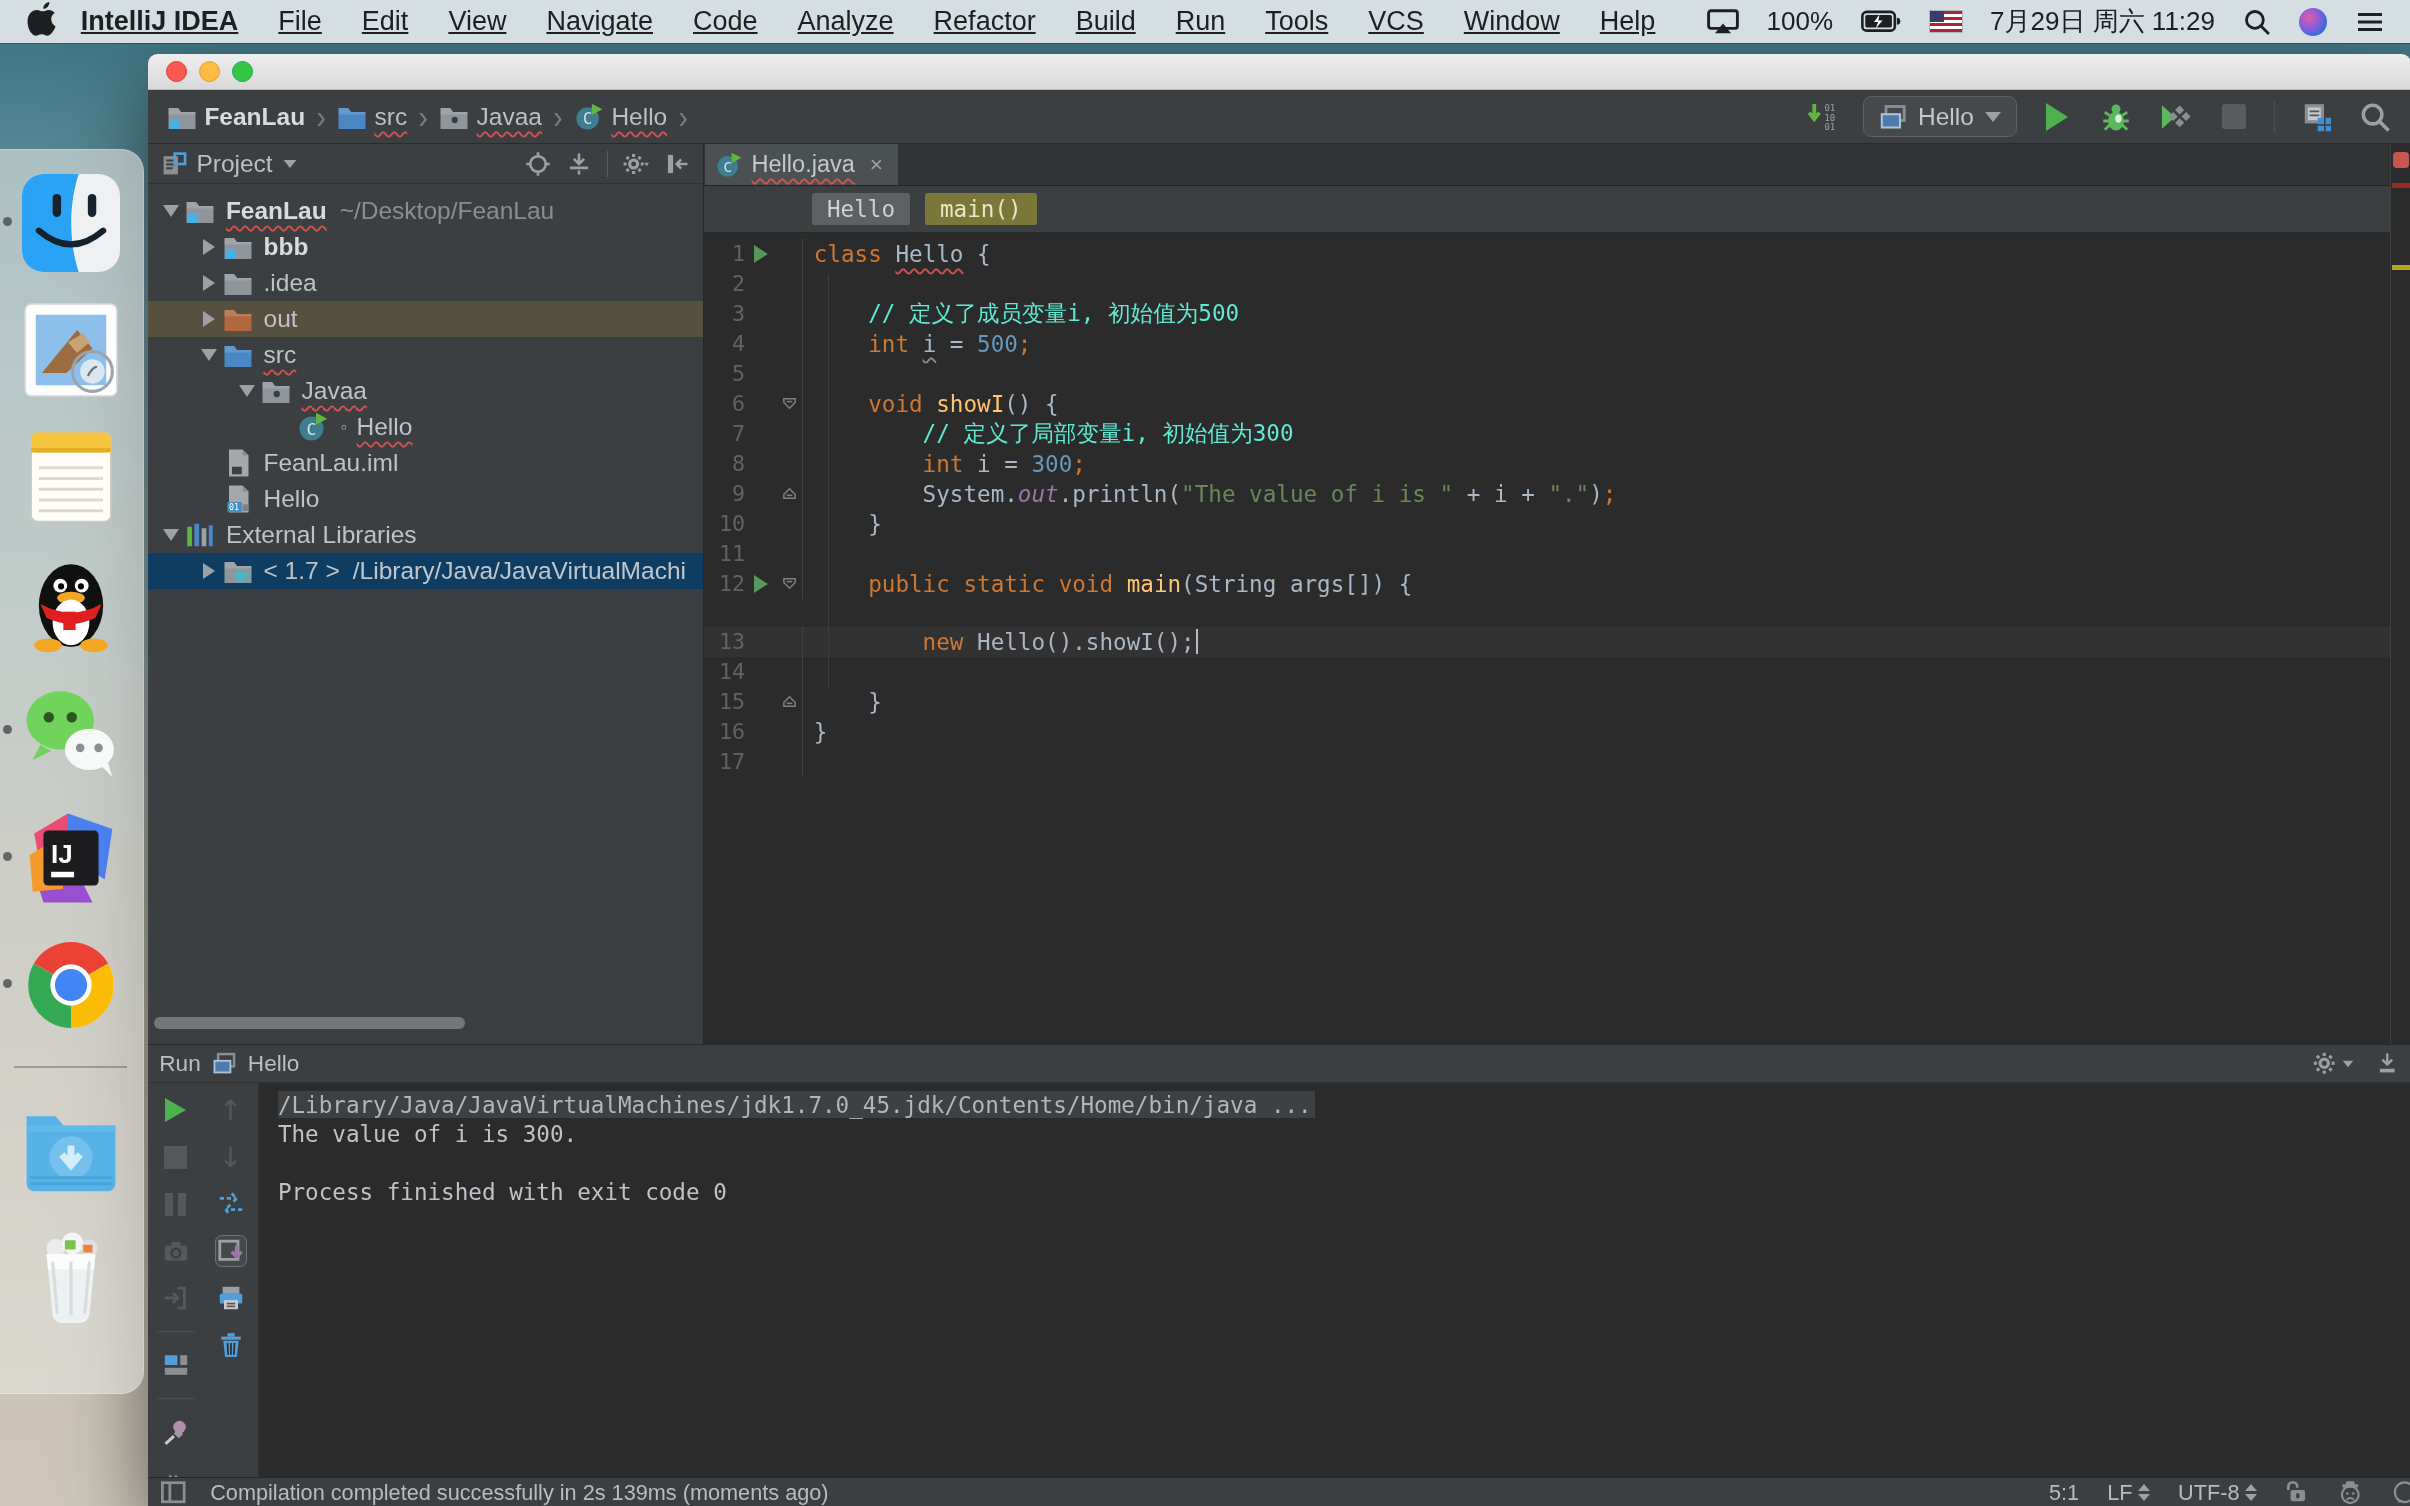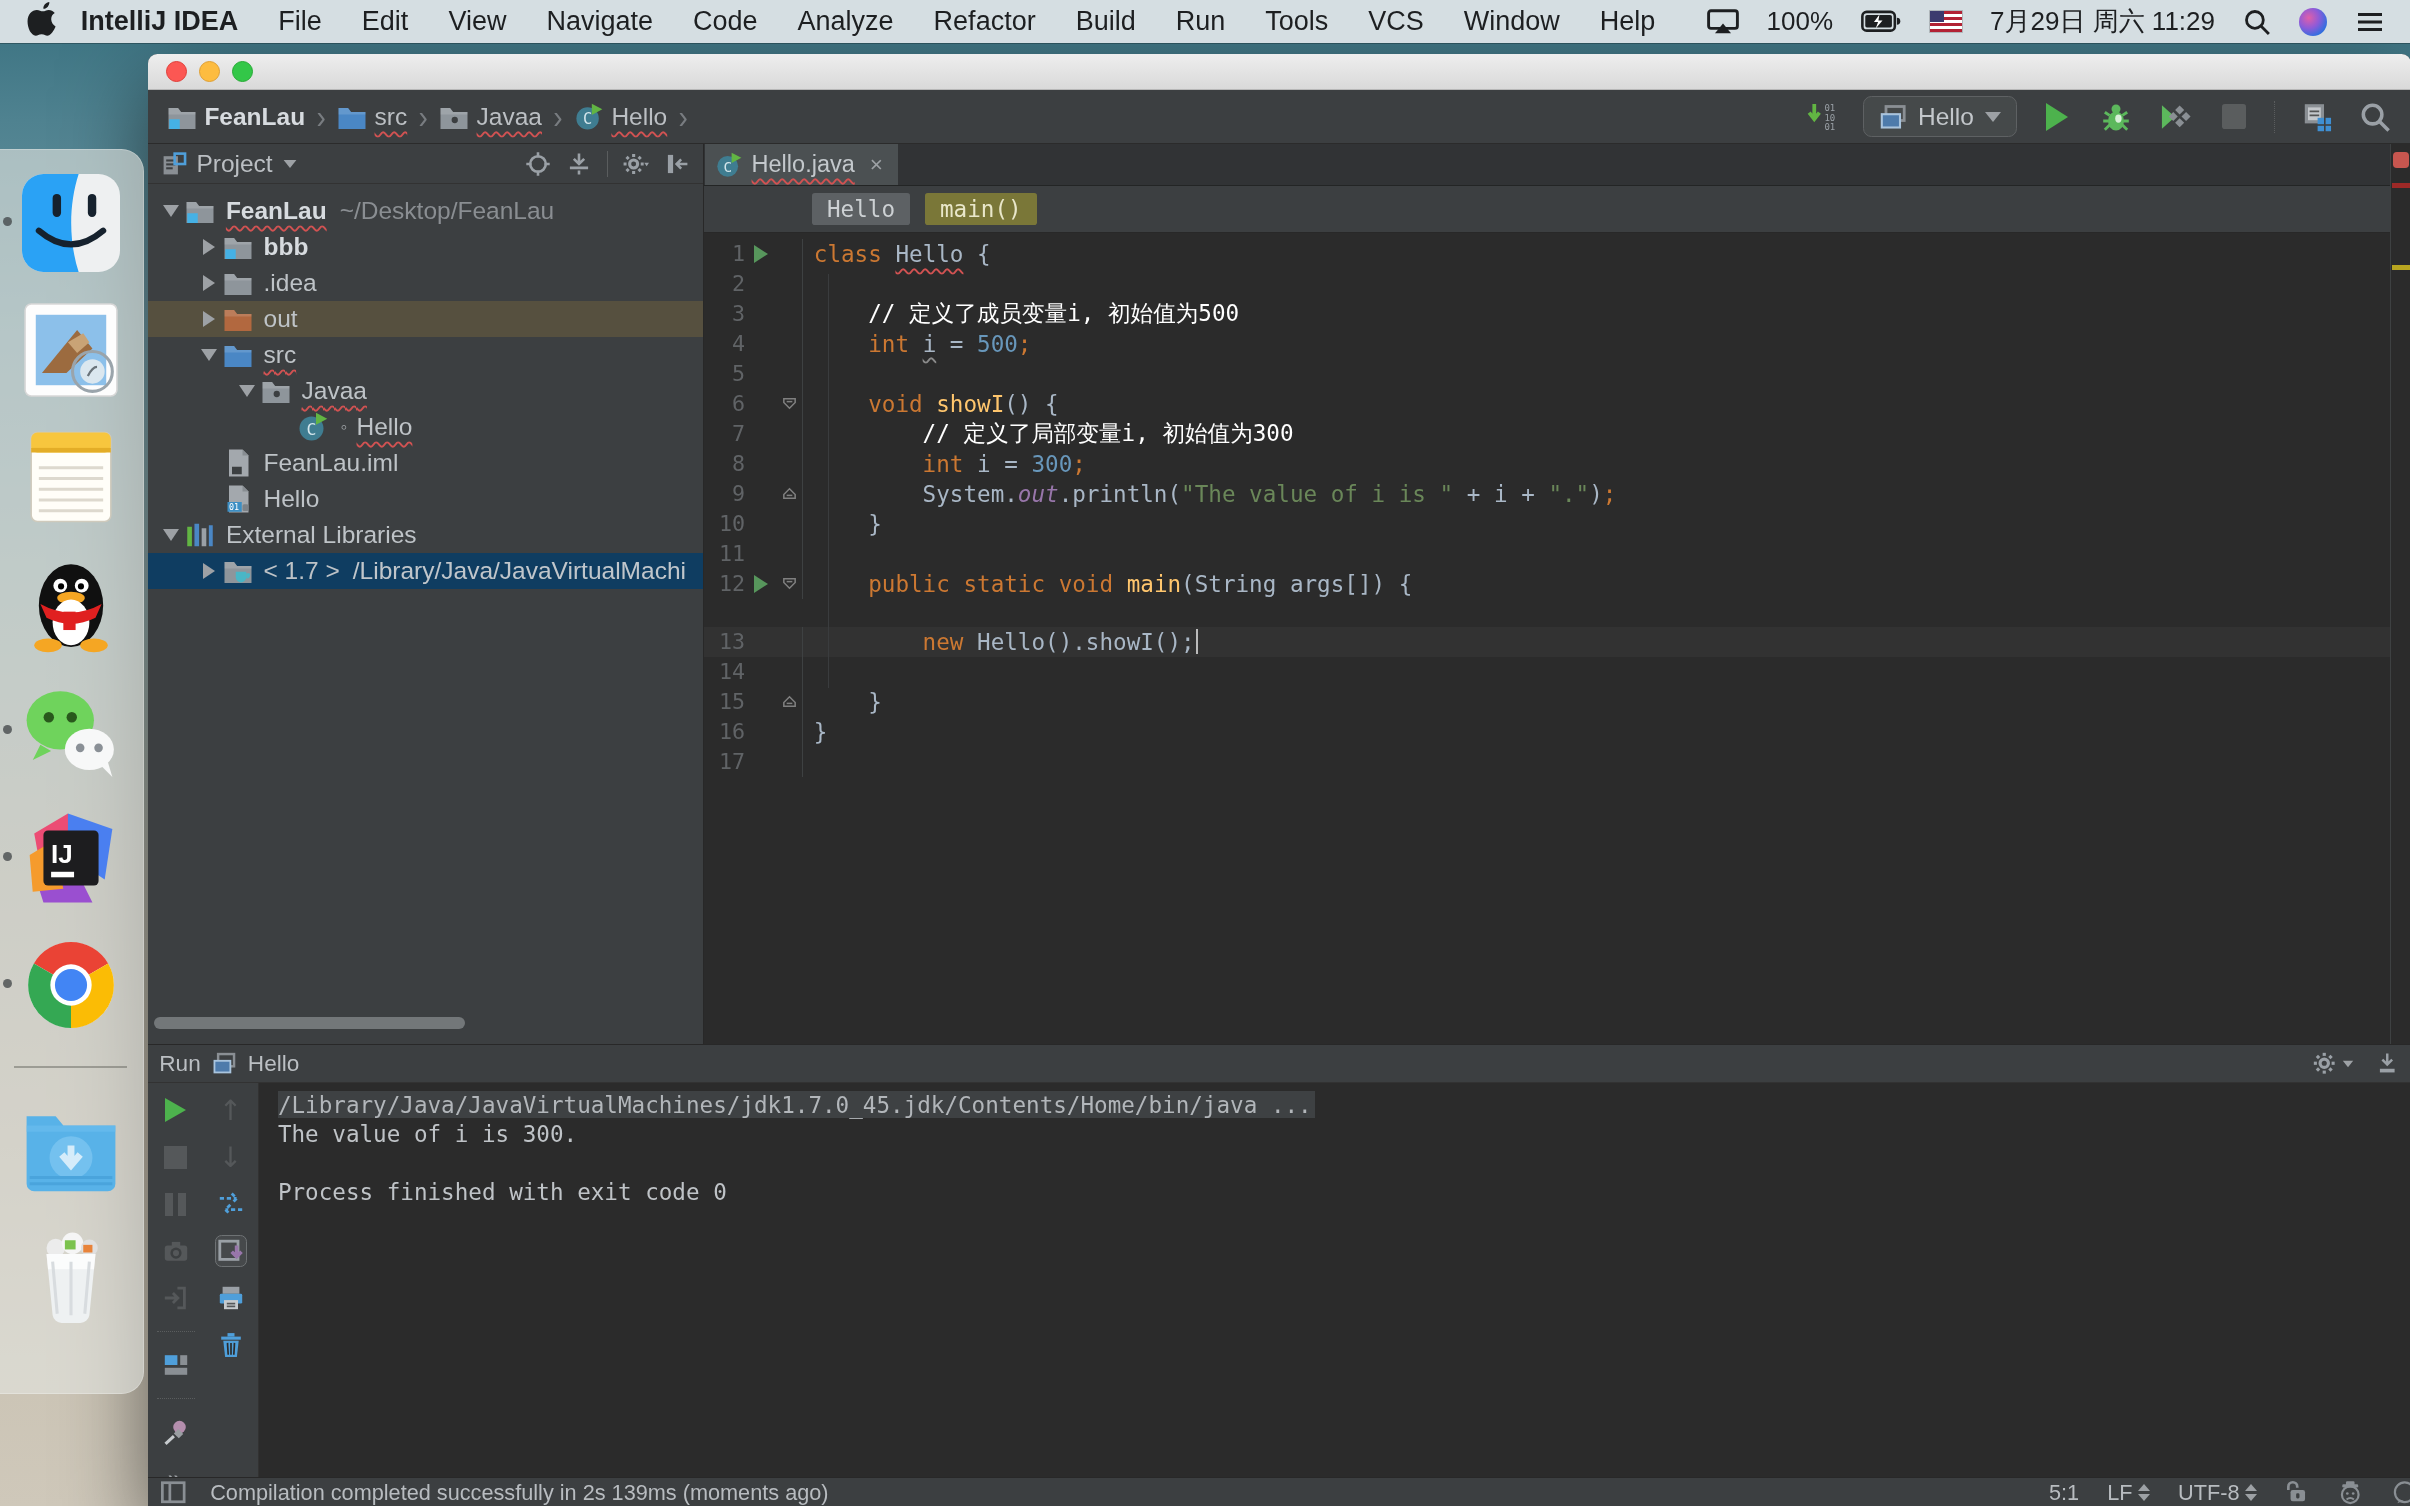--- a/index.html
+++ b/index.html
@@ -7,21 +7,21 @@
   body { font-family:"Liberation Sans", sans-serif; }
   .screen { position:absolute; inset:0; width:2411px; height:1507px;
     background:linear-gradient(180deg,#38707f 0%,#4f8290 8%,#6e96a0 22%,#8da4a4 40%,#aaaa9f 58%,#bdb5a6 75%,#cbc4b5 90%,#cfc8ba 100%); }
 
   
   .menubar { position:absolute; left:0; top:0; width:2411px; height:43px; background:#d5dee2;
     display:flex; align-items:center; padding:0 26px; color:#1d1f21; font-size:27px;
     box-shadow:0 0.9px 0 rgba(0,0,0,.28); z-index:50; }
   .menubar .apple { width:34px; height:34px; margin-right:17px; display:flex; align-items:center; }
   .menu-items { display:flex; align-items:center; gap:0; }
-  .menu-items span { padding:0 20px; cursor:default; }
+  .menu-items span { padding:0 20px; cursor:default;text-decoration:underline; }
   .menu-items span.app-name { font-weight:bold; padding-left:3.8px; }
   .menu-status { margin-left:auto; display:flex; align-items:center; gap:28px; font-size:26px;text-align:center; }
   .menu-status .mi { display:flex; align-items:center; }
   .flag { width:32px; height:21px; background:repeating-linear-gradient(180deg,#b22234 0 3px,#fff 3px 6px); position:relative; box-shadow:0 0 0 0.9px rgba(0,0,0,.2);}
   .flag::after{ content:""; position:absolute; left:0; top:0; width:14px; height:11.3px; background:#3c3b6e; }
   .battery { display:flex; align-items:center; }
   .siri { width:28px; height:28px; border-radius:50%;
     background:radial-gradient(circle at 35% 35%, #e05fa9 0%, #8e5bd8 40%, #2f6fe0 75%, #123a73 100%); }
 
   
@@ -113,21 +113,21 @@
   .code { flex:1 1 auto; position:relative; overflow:hidden; padding-top:5.6px;
     font-family:"DejaVu Sans Mono", monospace; font-size:22.6px; }
   .code-row { height:30px; display:flex; align-items:center; }
   .code-row.current { background:#323232;margin-top:28px; }
   .ln { width:41px; text-align:right; color:#606366; flex:0 0 auto; font-size:21.7px; }
   .g1 { width:32px; flex:0 0 auto; display:flex; justify-content:center; }
   .g2 { width:24.5px; flex:0 0 auto; display:flex; justify-content:center; }
   .run-arrow { width:0; height:0; border-top:9.4px solid transparent; border-bottom:9.4px solid transparent; border-left:14px solid #57965c; }
   .g2 svg { width:17px; height:17px; }
   .txt { white-space:pre; border-left:0.9px solid #3e4142; padding-left:11.3px; align-self:stretch; display:flex; align-items:center; flex:1 1 auto; }
-  .tk-kw{color:#cc7832;} .tk-pln{color:#a9b7c6;} .tk-cmt{color:#ffffff;} .tk-num{color:#6897bb;}
+  .tk-kw{color:#cc7832;} .tk-pln{color:#a9b7c6;} .tk-cmt{color:#5eead4;} .tk-num{color:#6897bb;}
   .tk-str{color:#6a8759;} .tk-mth{color:#ffc66d;} .tk-fld{color:#9876aa;font-style:italic;} .tk-semi{color:#cc7832;}
   .caret { display:inline-block; width:2.8px; height:25.4px; background:#bbbbbb; margin-left:0.9px; vertical-align:middle; }
   .indent-guide { position:absolute; width:0.9px; background:#3a3c3e; left:124px; }
 
   .stripe { position:absolute; top:0; right:0; width:21px; bottom:0; background:#2b2b2b; border-left:0.9px solid #3e4142; }
   .stripe .err-widget { position:absolute; top:7.5px; left:1.9px; width:16px; height:16px; background:#c7564f; border-radius:3.8px; }
   .stripe .mark-red { position:absolute; top:39px; left:0.9px; width:18px; height:4.7px; background:#9e2927; }
   .stripe .mark-yellow { position:absolute; top:121px; left:0.9px; width:18px; height:4.7px; background:#b8a520; }
 
   

